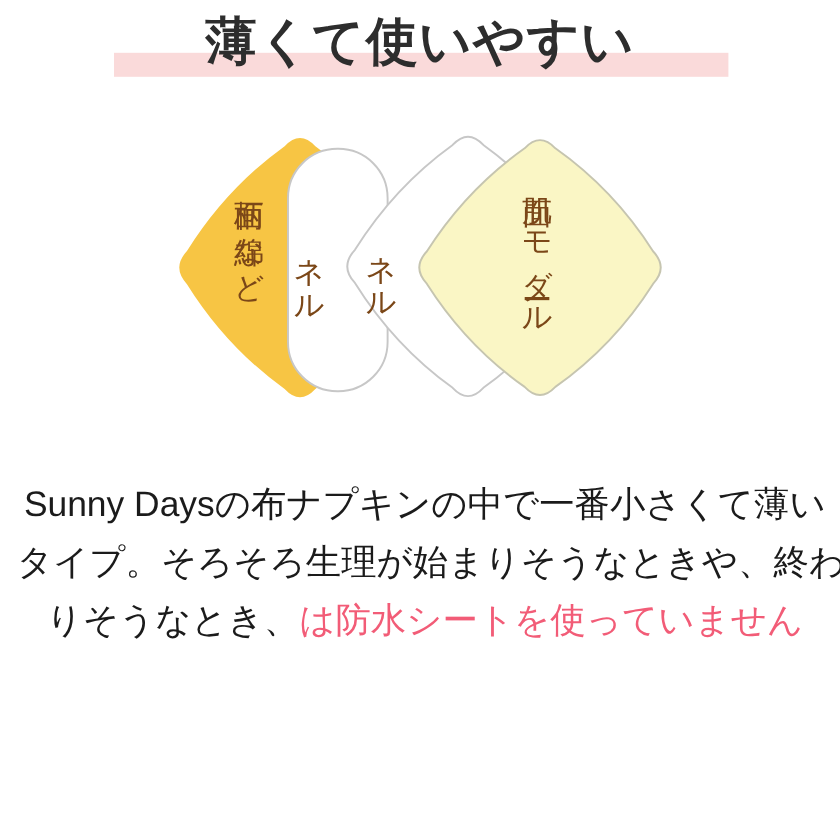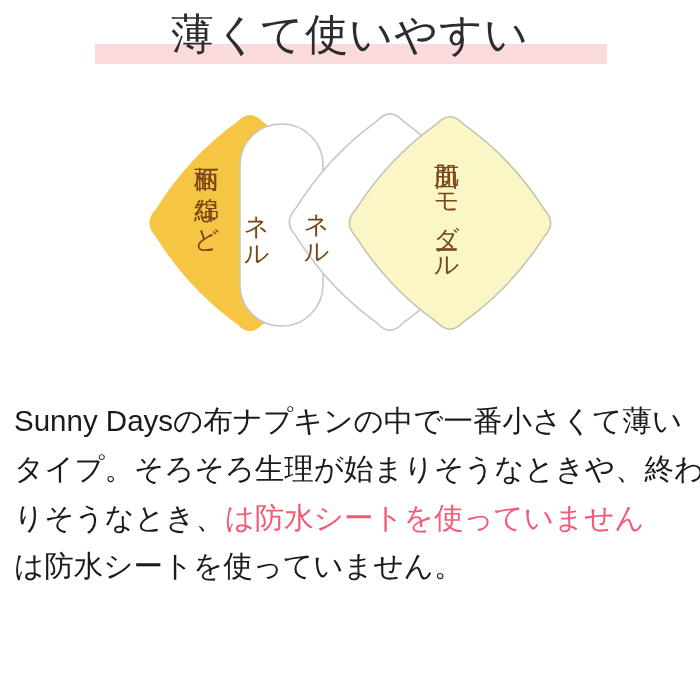--- a/index.html
+++ b/index.html
@@ -16,21 +16,21 @@
   
   .title-wrap { position: absolute; left: 0; top: 0; width: 700px; height: 90px; }
   .pink-band {
     position: absolute; left: 95px; top: 44px;
     width: 512px; height: 20px;
     background: #fadada;
   }
   .page-title {
     position: absolute; left: 0; top: 6px; width: 700px;
     text-align: center;
-    font-size: 43px; font-weight: 400;
+    font-size: 43px; font-weight: 700;
     letter-spacing: 1px;
     color: #2d2d2d;
   }
 
   
   .diagram { position: absolute; left: 0; top: 0; width: 700px; height: 360px; }
   .diagram svg { position: absolute; left: 0; top: 0; }
   .outline-gray { stroke: #c7c7c7; stroke-width: 1.6; }
   .outline-tan  { stroke: #c6c5b0; stroke-width: 1.6; }
   .no-outline   { stroke: none; }
@@ -50,21 +50,21 @@
   .v-label.skin { left: 434px; top: 145px; }
 
   
   .description {
     position: absolute; left: 14px; top: 397px; width: 680px;
     font-size: 29.5px;
     line-height: 48.4px;
     color: #1b1b1b;
     letter-spacing: 0px;
   }
-  .body-line { white-space: nowrap; }
+  .body-line { white-space: nowrap; text-align: center; }
   .highlight-text { color: #f25c77; }
 </style>
 </head>
 <body>
 
 <div class="canvas">
 
   <div class="title-wrap">
     <div class="pink-band"></div>
     <h1 class="page-title">薄くて使いやすい</h1>
@@ -84,16 +84,15 @@
     <div class="v-label pattern">柄面　綿など</div>
     <div class="v-label flannel1">ネル</div>
     <div class="v-label flannel2">ネル</div>
     <div class="v-label skin">肌面　モダール</div>
   </div>
 
   <div class="description">
     <div class="body-line">Sunny Daysの布ナプキンの中で一番小さくて薄い</div>
     <div class="body-line">タイプ。そろそろ生理が始まりそうなときや、終わ</div>
     <div class="body-line"><span>りそうなとき、</span><span class="highlight-text">は防水シートを使っていません</span></div>
-    <div class="body-line">は防水シートを使っていません。</div>
   </div>
 
 </div>
 
 </body></html>

